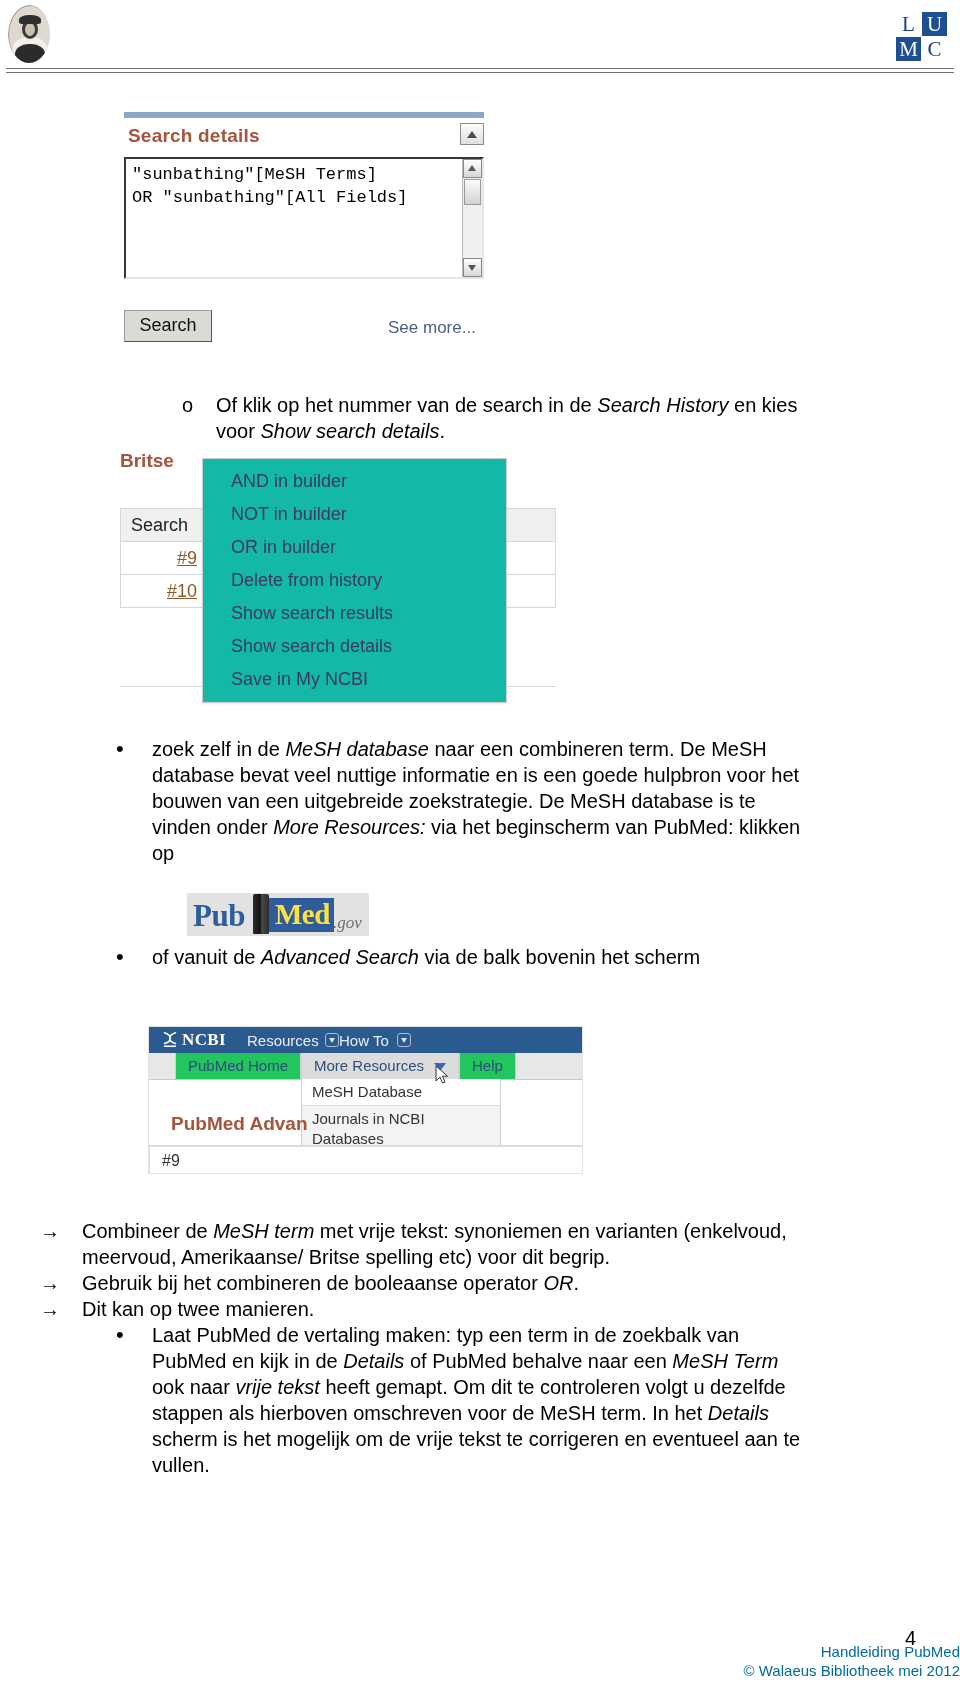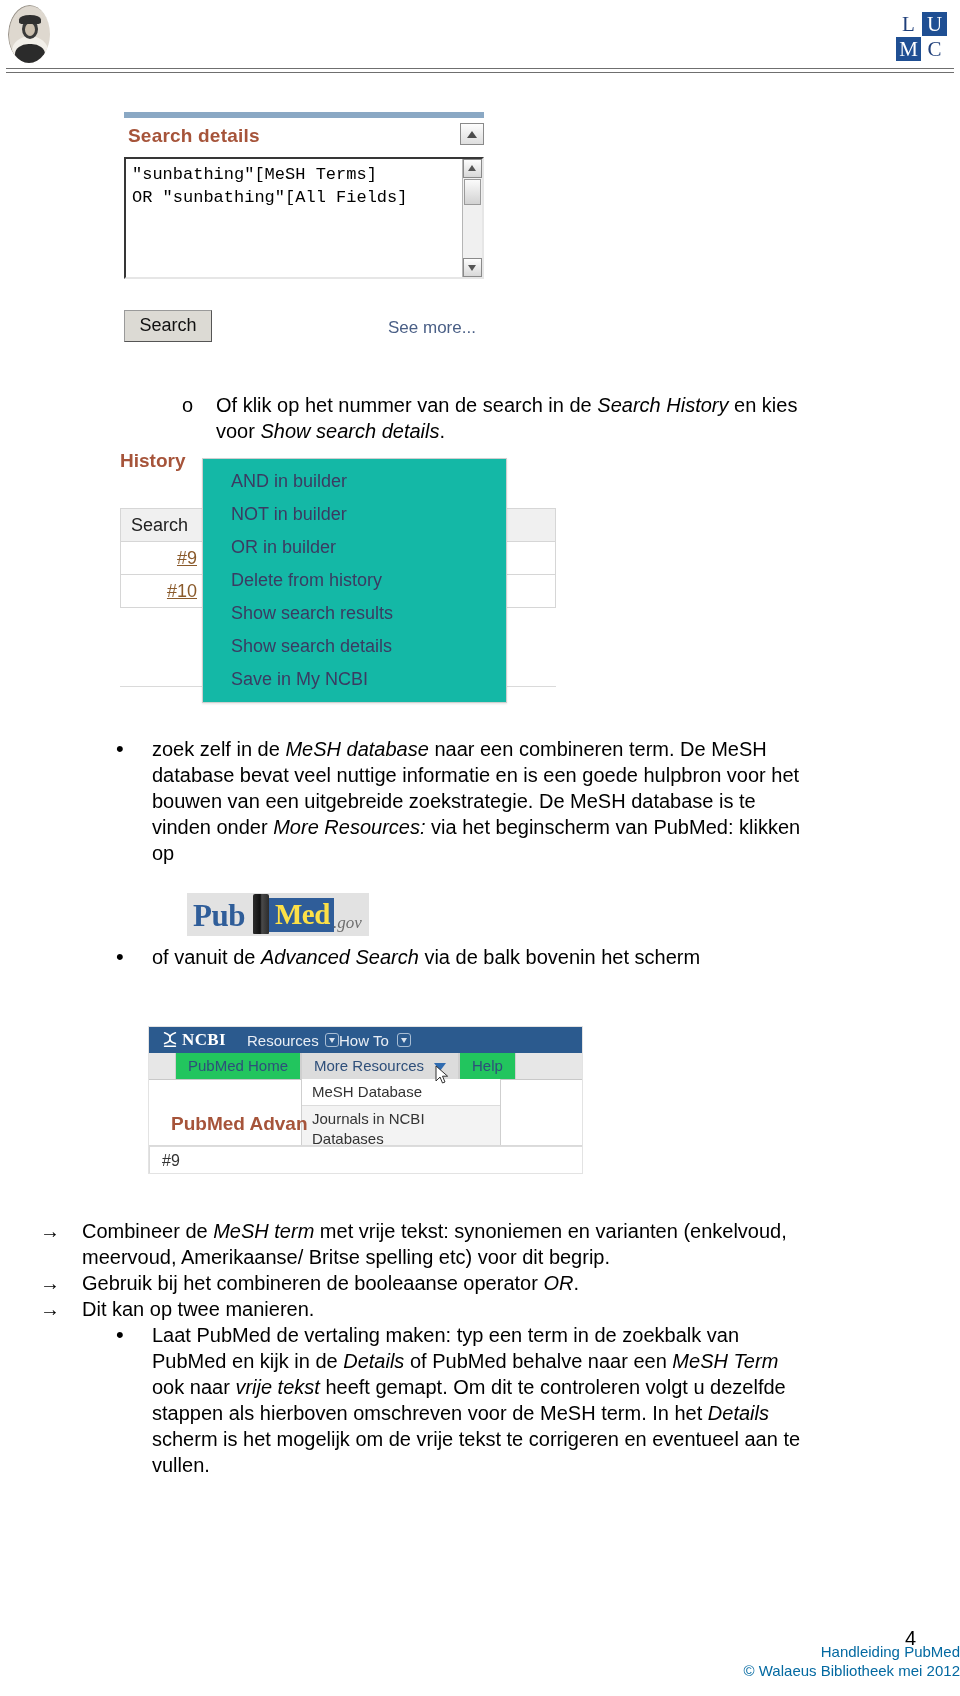--- a/index.html
+++ b/index.html
@@ -622,21 +622,21 @@
 
 <div class="bullet-row" style="left:182px; top:392px; width:720px;">
   <div class="bullet-mark" style="width:34px;">o</div>
   <div class="bullet-body">
     <span>Of klik op het nummer van de search in de </span><span class="i">Search History</span><span> en kies</span><br>
     <span>voor </span><span class="i">Show search details</span><span>.</span>
   </div>
 </div>
 
 <div class="shot-history">
-  <div class="hist-title">History</div>
+  <div class="hist-title">Britse</div>
 
   <div class="hist-table">
     <div class="hist-row head">
       <div class="hist-c1">Search</div>
       <div class="hist-c2"></div>
     </div>
     <div class="hist-row">
       <div class="hist-c1 num">#9</div>
       <div class="hist-c2">ning</div>
     </div>

